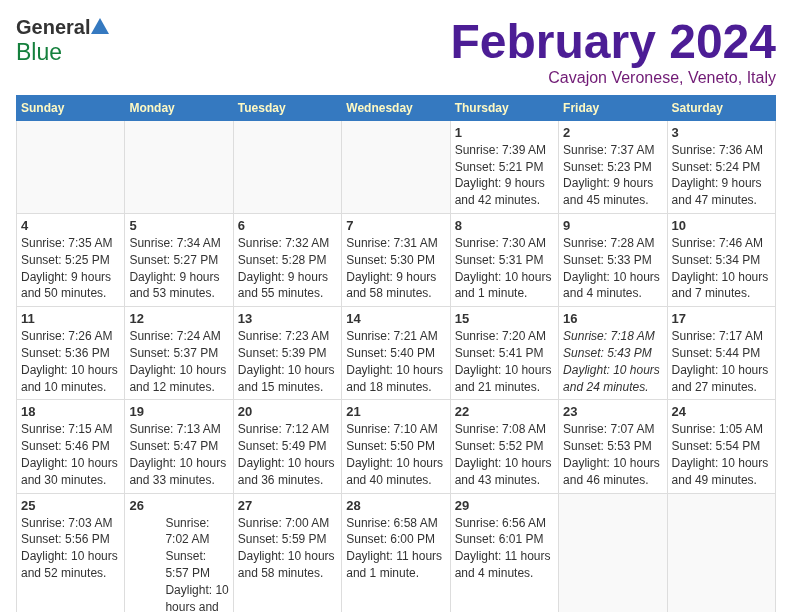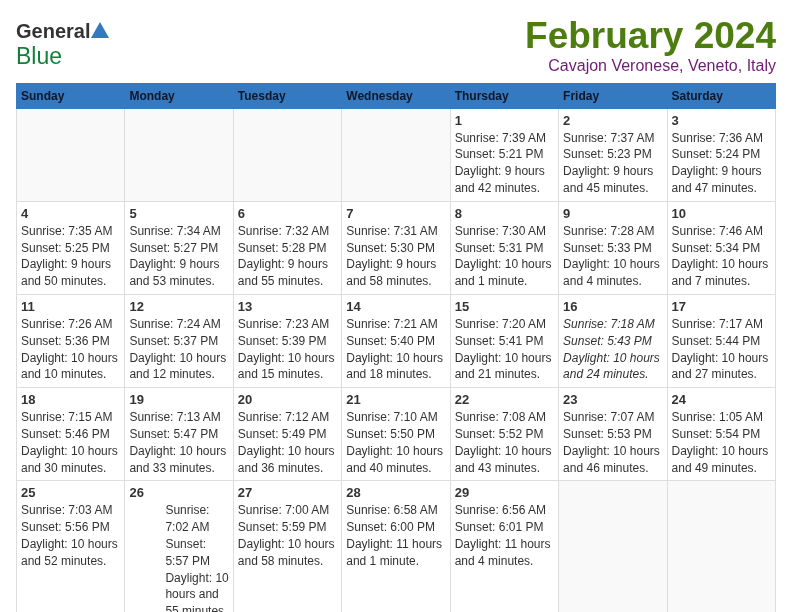--- a/index.html
+++ b/index.html
@@ -6,49 +6,49 @@
     body {
       font-family: Arial, sans-serif;
       background: #fff;
       width: 792px;
       min-height: 612px;
       padding: 16px;
     }
     .header-area {
       display: flex;
       justify-content: space-between;
-      align-items: center;
+      align-items: flex-start;
       margin-bottom: 8px;
     }
     .logo {
       display: flex;
       flex-direction: column;
       align-items: flex-start;
     }
     .title-area {
       text-align: right;
     }
     .month-title {
-      font-size: 37px;
+      font-size: 48px;
       font-weight: bold;
-      color: #4d7c0f;
+      color: #4c1d95;
       line-height: 1.1;
     }
     .subtitle {
       font-size: 16px;
       color: #701a75;
     }
     table {
       width: 100%;
       border-collapse: collapse;
       table-layout: fixed;
     }
     th {
       background-color: #3579c0;
-      color: #0f172a;
+      color: #fef9c3;
       font-size: 12px;
       font-weight: bold;
       padding: 5px 4px;
       text-align: left;
       border: 1px solid #3579c0;
     }
     td {
       vertical-align: top;
       font-size: 10px;
       color: #333;

